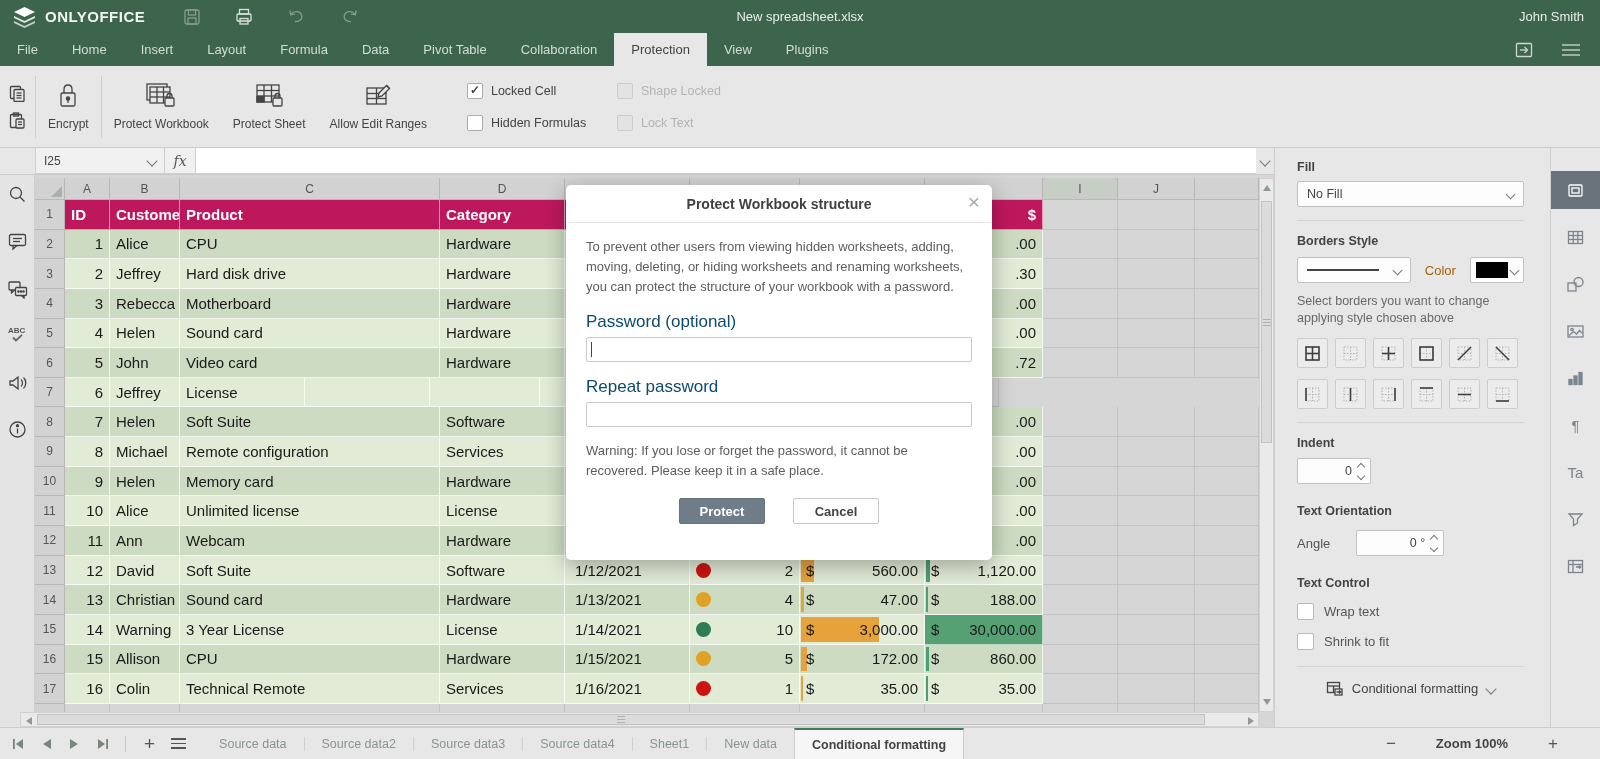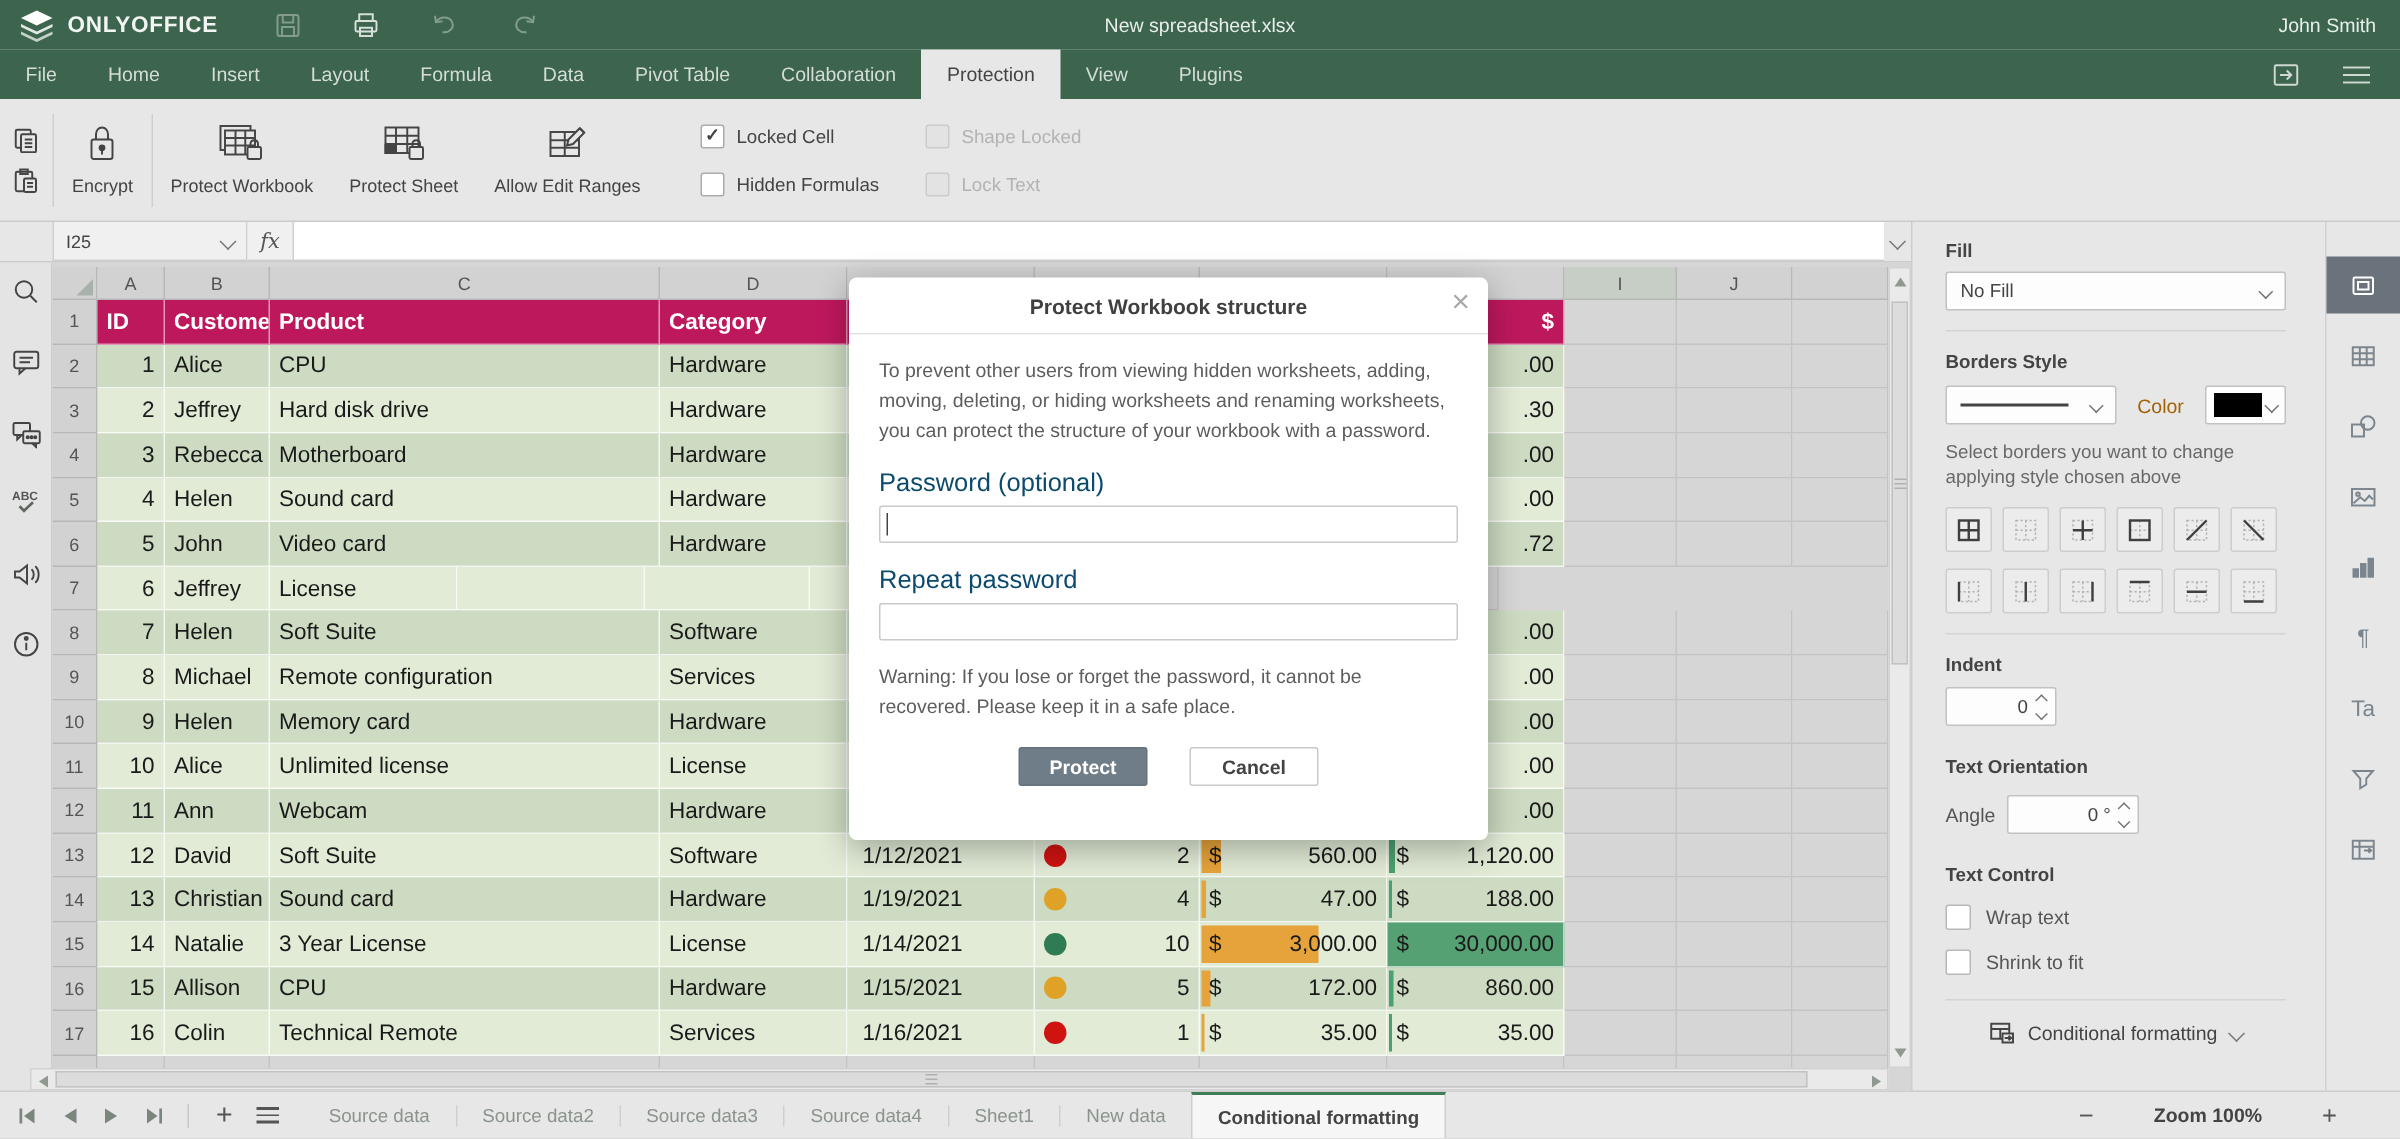--- a/index.html
+++ b/index.html
@@ -589,21 +589,21 @@
           <div class="cell graycell" style="width: 75px;"></div>
           <div class="cell graycell" style="width: 77px;"></div>
           <div class="cell graycell" style="width: 64px;"></div>
         </div>
         <div class="gridrow">
           <div class="cell gut" style="width: 30px;">14</div>
           <div class="cell band-dark ar" style="width: 45px;">13</div>
           <div class="cell band-dark" style="width: 70px;">Christian</div>
           <div class="cell band-dark" style="width: 260px;">Sound card</div>
           <div class="cell band-dark" style="width: 125px;">Hardware</div>
-          <div class="cell band-dark" style="width: 125px; padding-left: 10px;">1/19/2021</div>
+          <div class="cell band-dark" style="width: 125px; padding-left: 10px;">1/13/2021</div>
           <div class="cell band-dark" style="width: 110px;">
             <span class="circle c-yellow"></span>
             <span style="margin-left: auto;">4</span>
           </div>
           <div class="cell band-dark money" style="width: 125px;">
             <span class="gbar" style="width: 3px;"></span>
             <span class="cur">$</span>
             <span class="amt">47.00</span>
           </div>
           <div class="cell band-dark money" style="width: 118px;">
@@ -611,21 +611,21 @@
             <span class="cur">$</span>
             <span class="amt">188.00</span>
           </div>
           <div class="cell graycell" style="width: 75px;"></div>
           <div class="cell graycell" style="width: 77px;"></div>
           <div class="cell graycell" style="width: 64px;"></div>
         </div>
         <div class="gridrow">
           <div class="cell gut" style="width: 30px;">15</div>
           <div class="cell band-light ar" style="width: 45px;">14</div>
-          <div class="cell band-light" style="width: 70px;">Natalie</div>
+          <div class="cell band-light" style="width: 70px;">Warning</div>
           <div class="cell band-light" style="width: 260px;">3 Year License</div>
           <div class="cell band-light" style="width: 125px;">License</div>
           <div class="cell band-light" style="width: 125px; padding-left: 10px;">1/14/2021</div>
           <div class="cell band-light" style="width: 110px;">
             <span class="circle c-green"></span>
             <span style="margin-left: auto;">10</span>
           </div>
           <div class="cell band-light money" style="width: 125px;">
             <span class="gbar" style="width: 78px;"></span>
             <span class="cur">$</span>
@@ -892,21 +892,21 @@
       <div class="sb-div"></div>
       <div class="sb-h">Indent</div>
       <div class="spin" style="width:74px;margin-top:8px">
         <span class="val">0</span>
         <span class="spinarr">
             <span class="chev up"></span>
             <span class="chev"></span>
           </span>
       </div>
       <div class="sb-h" style="margin-top:20px">Text Orientation</div>
-      <div class="sb-row" style="margin-top:12px;gap:8px;">
+      <div class="sb-row" style="margin-top:12px;gap:26px;">
         <span style="font-size:13px;color:#555">Angle</span>
         <div class="spin" style="width:88px">
           <span class="val">0 °</span>
           <span class="spinarr">
               <span class="chev up"></span>
               <span class="chev"></span>
             </span>
         </div>
       </div>
       <div class="sb-h" style="margin-top:20px">Text Control</div>

